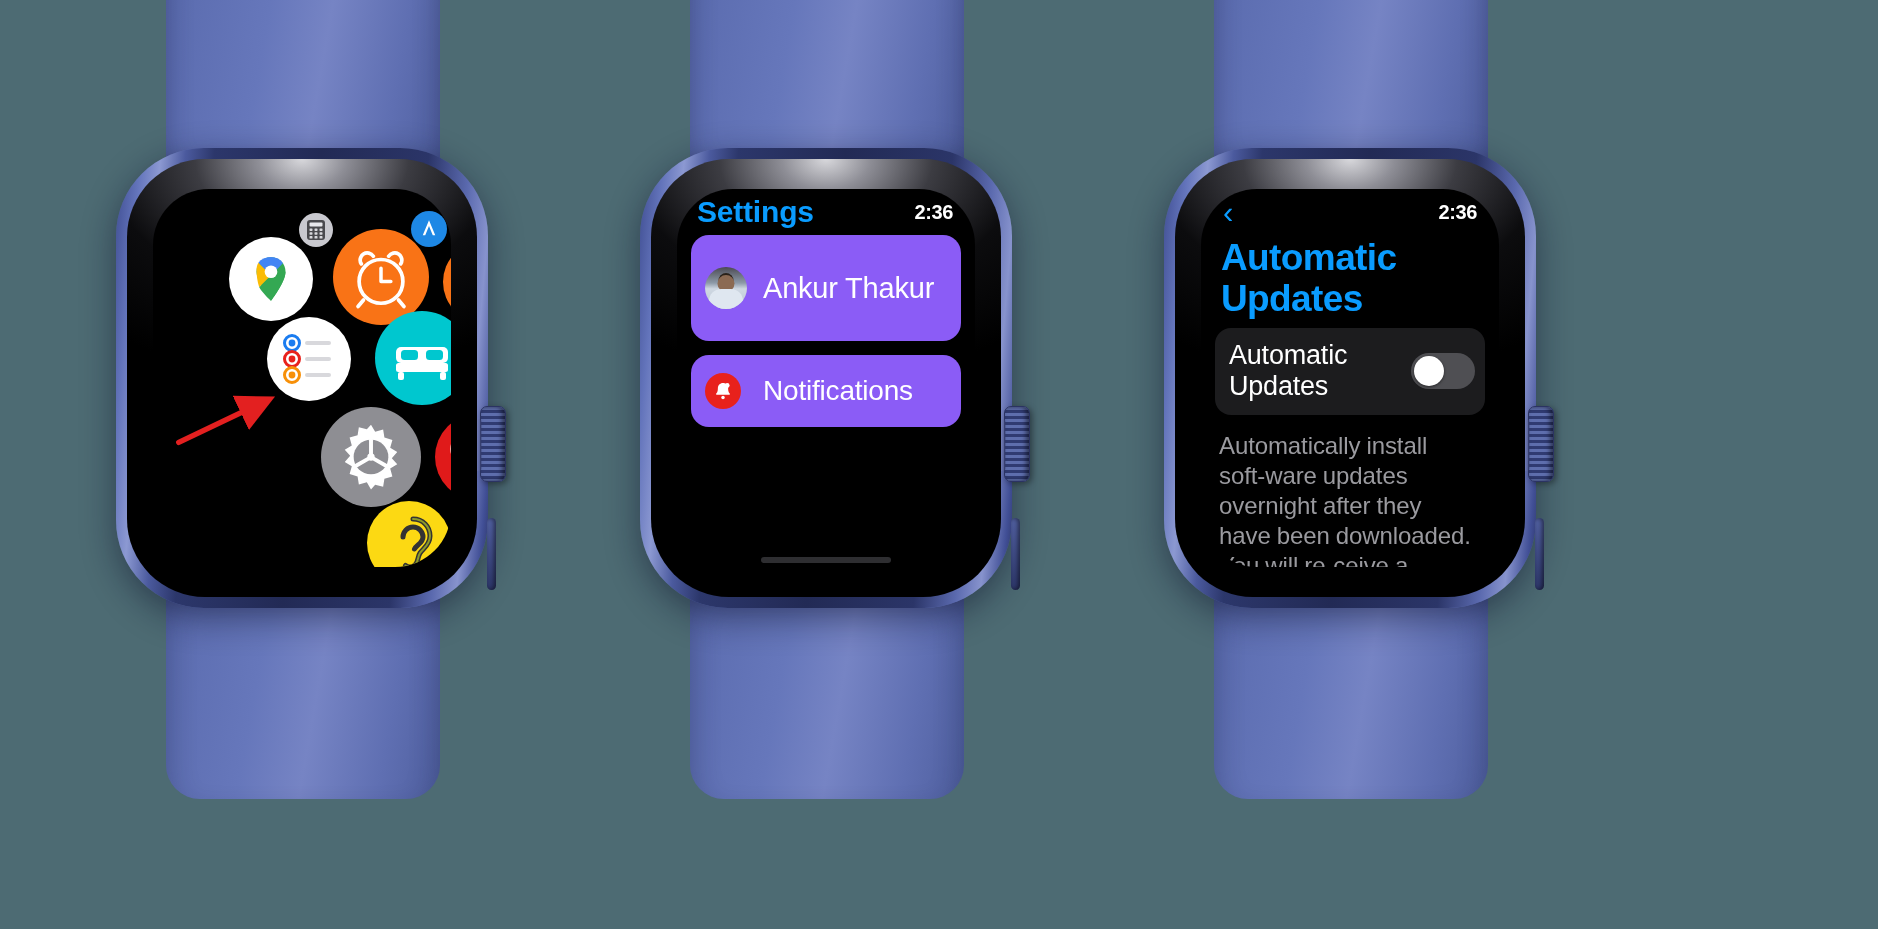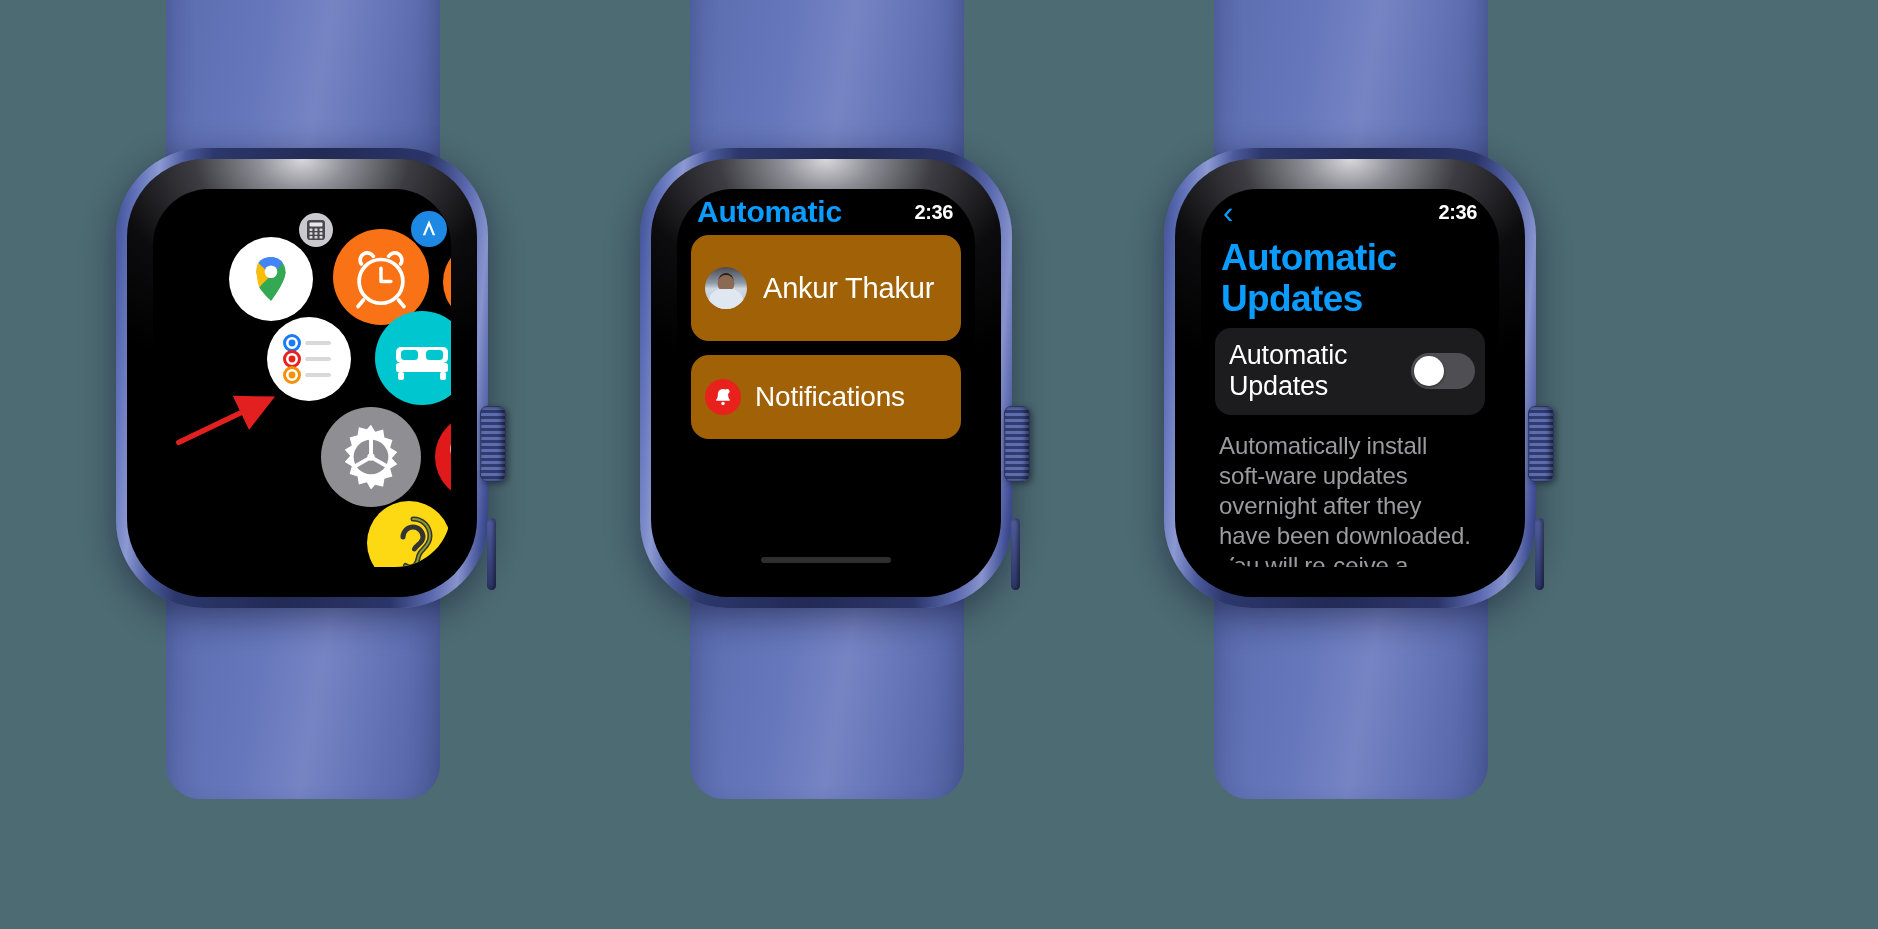--- a/index.html
+++ b/index.html
@@ -160,29 +160,29 @@
   .big-title {
     color: #0a9cff;
     font-size: 37px;
     font-weight: 600;
     line-height: 1.12;
     letter-spacing: -0.6px;
     padding: 2px 8px 8px 6px;
   }
 
   .card {
-    background: #a16207;
+    background: #8b5cf6;
     border-radius: 18px;
     margin-bottom: 14px;
     padding: 0 14px;
     display: flex;
     align-items: center;
   }
   .card-profile { height: 106px; }
-  .card-row { height: 84px; gap: 14px; }
+  .card-row { height: 72px; gap: 22px; }
 
   .avatar {
     width: 42px; height: 42px;
     border-radius: 50%;
     margin-right: 16px;
     flex: 0 0 auto;
     background:
       radial-gradient(circle at 50% 32%, #7a5a48 0 14%, transparent 14%),
       linear-gradient(180deg, #4b4a52 0%, #8d9aa8 38%, #cfd8e2 52%, #b9c6d4 100%);
     position: relative;
@@ -453,21 +453,21 @@
     <div class="strap strap-top"></div>
     <div class="strap strap-bottom"></div>
     <div class="case">
       <div class="crown"></div>
       <div class="sidebtn"></div>
       <div class="case-inner">
         <div class="screen">
           <div class="ui">
 
             <div class="statusbar">
-              <span class="sb-title">Automatic</span>
+              <span class="sb-title">Settings</span>
               <span class="sb-time">2:36</span>
             </div>
 
             <div class="card card-profile">
               <div class="avatar"></div>
               <span class="profile-name">Ankur Thakur</span>
             </div>
 
             <div class="card card-row">
               <span class="row-icon" style="background:#e8211c;">

